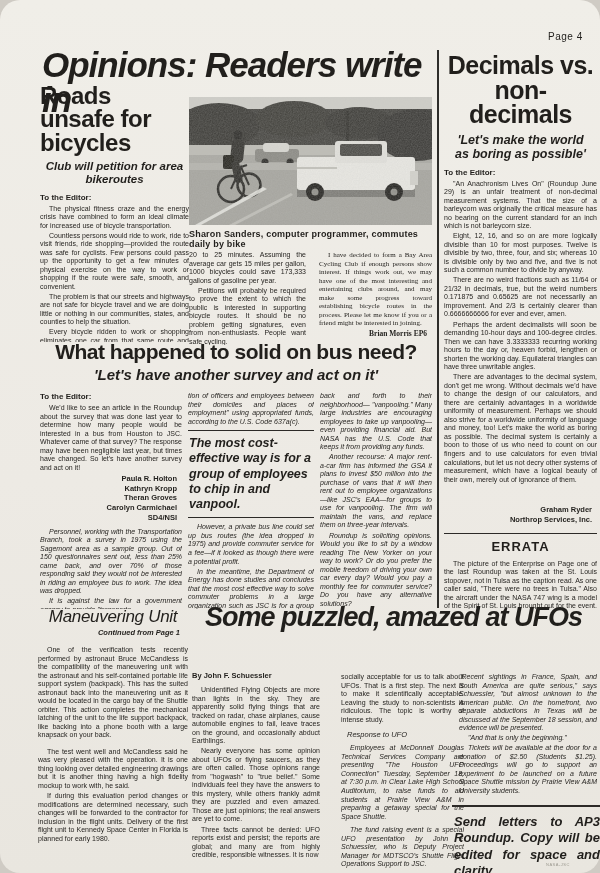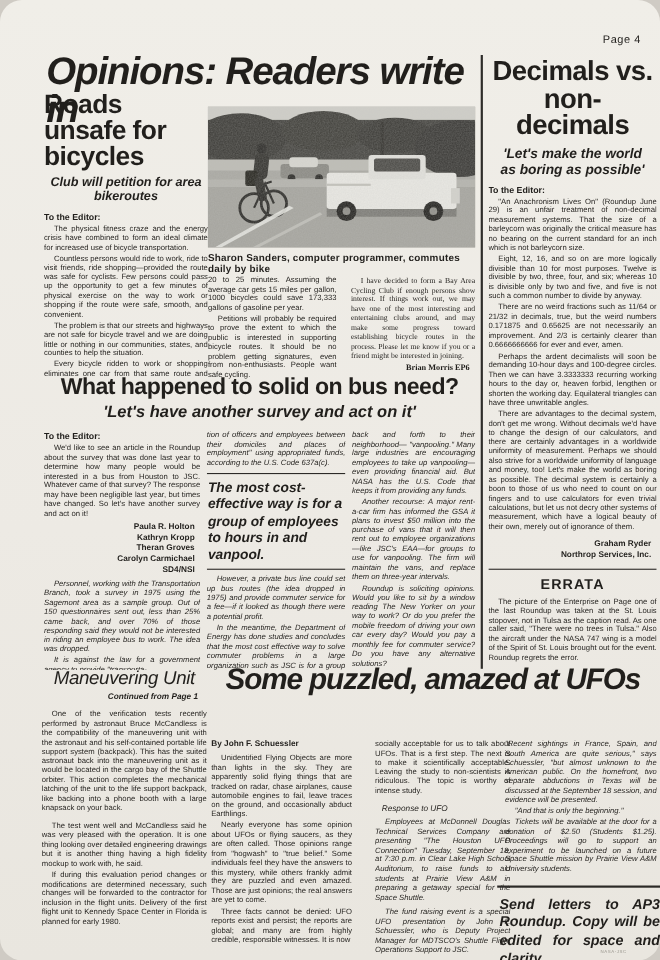--- a/index.html
+++ b/index.html
@@ -134,21 +134,21 @@
     <div class="dec-hl">Decimals vs. non-decimals</div>
     <div class="sub-bi" style="font-size:12.5px;width:140px;margin:6px auto 0 auto;">'Let's make the world as boring as possible'</div>
     <div class="sal">To the Editor:</div>
     <div class="bt">
       <p class="p">"An Anachronism Lives On" (Roundup June 29) is an unfair treatment of non-decimal measurement systems. That the size of a barleycorn was originally the critical measure has no bearing on the current standard for an inch which is not barleycorn size.</p>
       <p class="p">Eight, 12, 16, and so on are more logically divisible than 10 for most purposes. Twelve is divisible by two, three, four, and six; whereas 10 is divisible only by two and five, and five is not such a common number to divide by anyway.</p>
       <p class="p">There are no weird fractions such as 11/64 or 21/32 in decimals, true, but the weird numbers 0.171875 and 0.65625 are not necessarily an improvement. And 2/3 is certainly clearer than 0.6666666666 for ever and ever, amen.</p>
       <p class="p">Perhaps the ardent decimalists will soon be demanding 10-hour days and 100-degree circles. Then we can have 3.3333333 recurring working hours to the day or, heaven forbid, lengthen or shorten the working day. Equilateral triangles can have three unwritable angles.</p>
       <p class="p">There are advantages to the decimal system, don't get me wrong. Without decimals we'd have to change the design of our calculators, and there are certainly advantages in a worldwide uniformity of measurement. Perhaps we should also strive for a worldwide uniformity of language and money, too! Let's make the world as boring as possible. The decimal system is certainly a boon to those of us who need to count on our fingers and to use calculators for even trivial calculations, but let us not decry other systems of measurement, which have a logical beauty of their own, merely out of ignorance of them.</p>
     </div>
-    <div class="sig" style="margin-top:5px;">Graham Ryder</div>
+    <div class="sig" style="margin-top:21px;">Graham Ryder</div>
     <div class="sig">Northrop Services, Inc.</div>
     <hr class="rule" style="margin-top:8px;">
     <div class="errata-title">ERRATA</div>
     <div class="bt">
       <p class="p">The picture of the Enterprise on Page one of the last Roundup was taken at the St. Louis stopover, not in Tulsa as the caption read. As one caller said, "There were no trees in Tulsa." Also the aircraft under the NASA 747 wing is a model of the Spirit of St. Louis brought out for the event. Roundup regrets the error.</p>
     </div>
 
   </div>
 
   <div class="sec bus-hl" style="left:40px;top:340px;width:392px;">What happened to solid on bus need?</div>
@@ -167,21 +167,21 @@
     <div class="bt it" style="margin-top:5px;">
       <p class="p">Personnel, working with the Transportation Branch, took a survey in 1975 using the Sagemont area as a sample group. Out of 150 questionnaires sent out, less than 25% came back, and over 70% of those responding said they would not be interested in riding an employee bus to work. The idea was dropped.</p>
       <p class="p">It is against the law for a government agency to provide "transporta-</p>
     </div>
   </div>
 
   <div class="sec" style="left:188px;top:392px;width:126px;height:217px;overflow:hidden;">
     <div class="bt it">
       <p class="p0">tion of officers and employees between their domiciles and places of employment" using appropriated funds, according to the U.S. Code 637a(c).</p>
     </div>
-    <div class="pull-quote">The most cost-effective way is for a group of employees to hours in and vanpool.</div>
+    <div class="pull-quote">The most cost-effective way is for a group of employees to chip in and vanpool.</div>
     <div class="bt it">
       <p class="p">However, a private bus line could set up bus routes (the idea dropped in 1975) and provide commuter service for a fee—if it looked as though there were a potential profit.</p>
       <p class="p">In the meantime, the Department of Energy has done studies and concludes that the most cost effective way to solve commuter problems in a large organization such as JSC is for a group of employees to get together on its own, buy a van (perhaps with financing through the Credit Union), and then share the cost of running it</p>
     </div>
   </div>
 
   <div class="sec bt it" style="left:320px;top:392px;width:112px;height:217px;overflow:hidden;">
     <p class="p0">back and forth to their neighborhood— "vanpooling." Many large industries are encouraging employees to take up vanpooling—even providing financial aid. But NASA has the U.S. Code that keeps it from providing any funds.</p>
     <p class="p">Another recourse: A major rent-a-car firm has informed the GSA it plans to invest $50 million into the purchase of vans that it will then rent out to employee organizations—like JSC's EAA—for groups to use for vanpooling. The firm will maintain the vans, and replace them on three-year intervals.</p>
     <p class="p">Roundup is soliciting opinions. Would you like to sit by a window reading The New Yorker on your way to work? Or do you prefer the mobile freedom of driving your own car every day? Would you pay a monthly fee for commuter service? Do you have any alternative solutions?</p>

